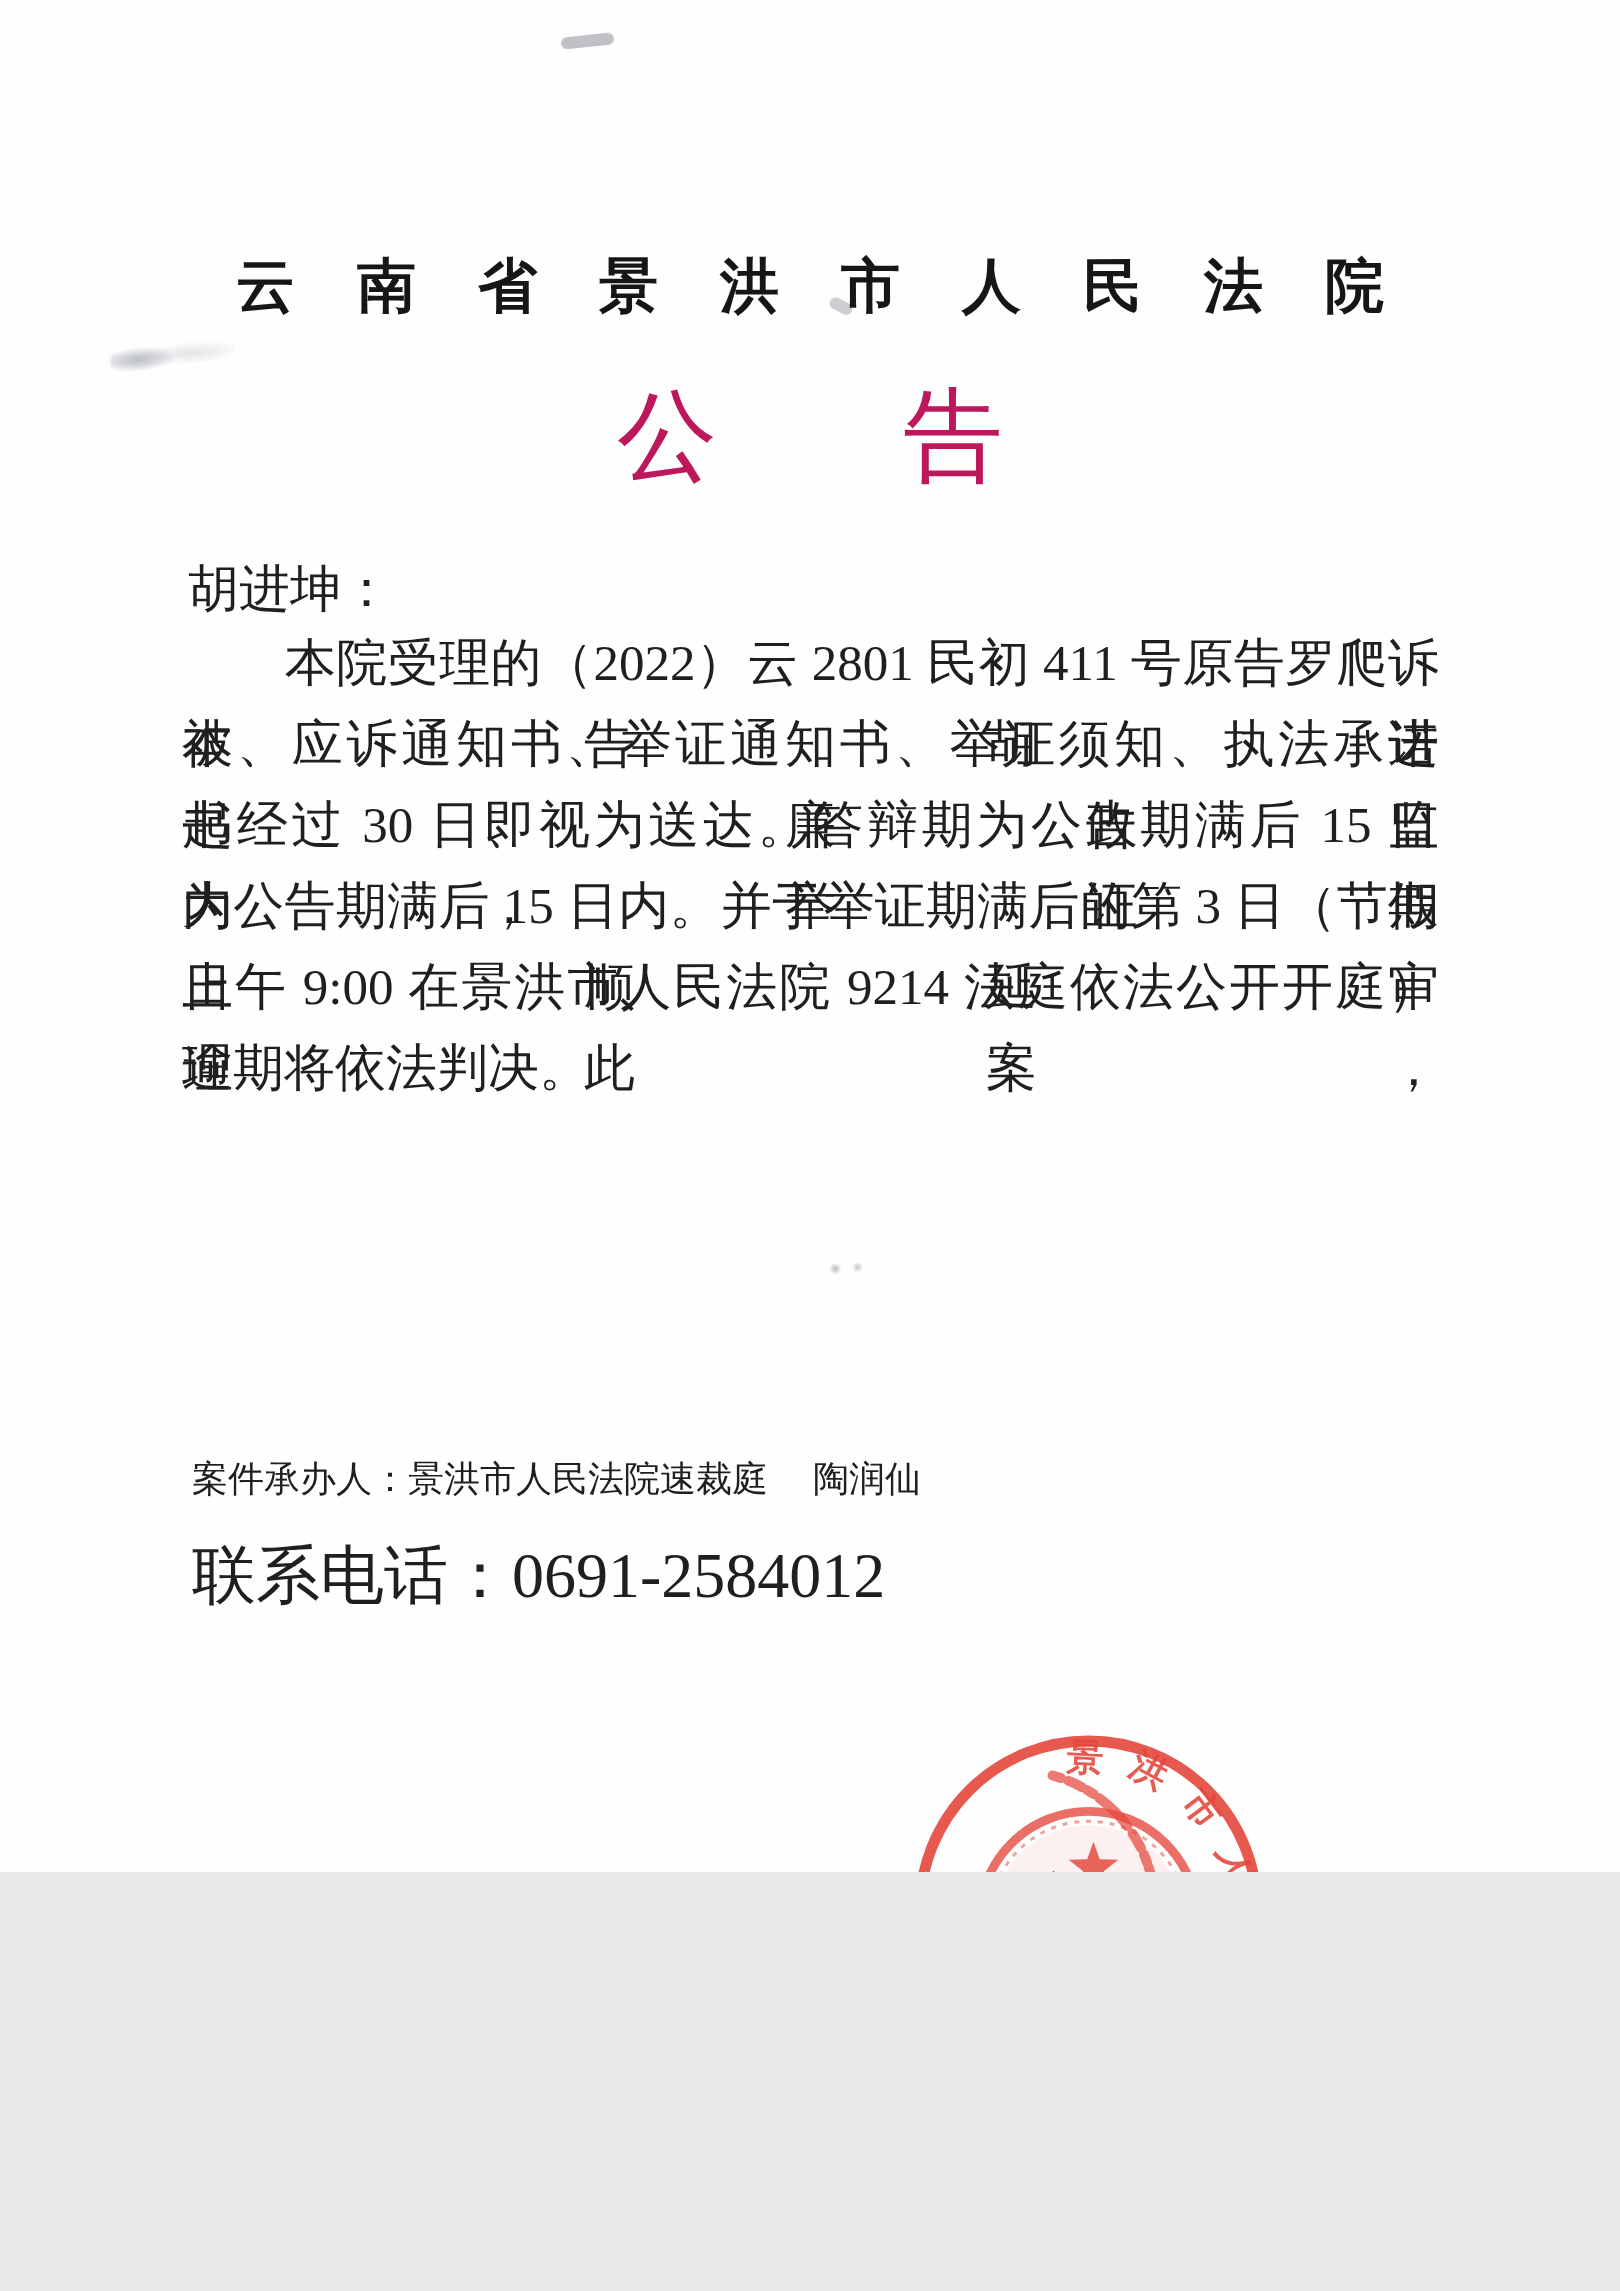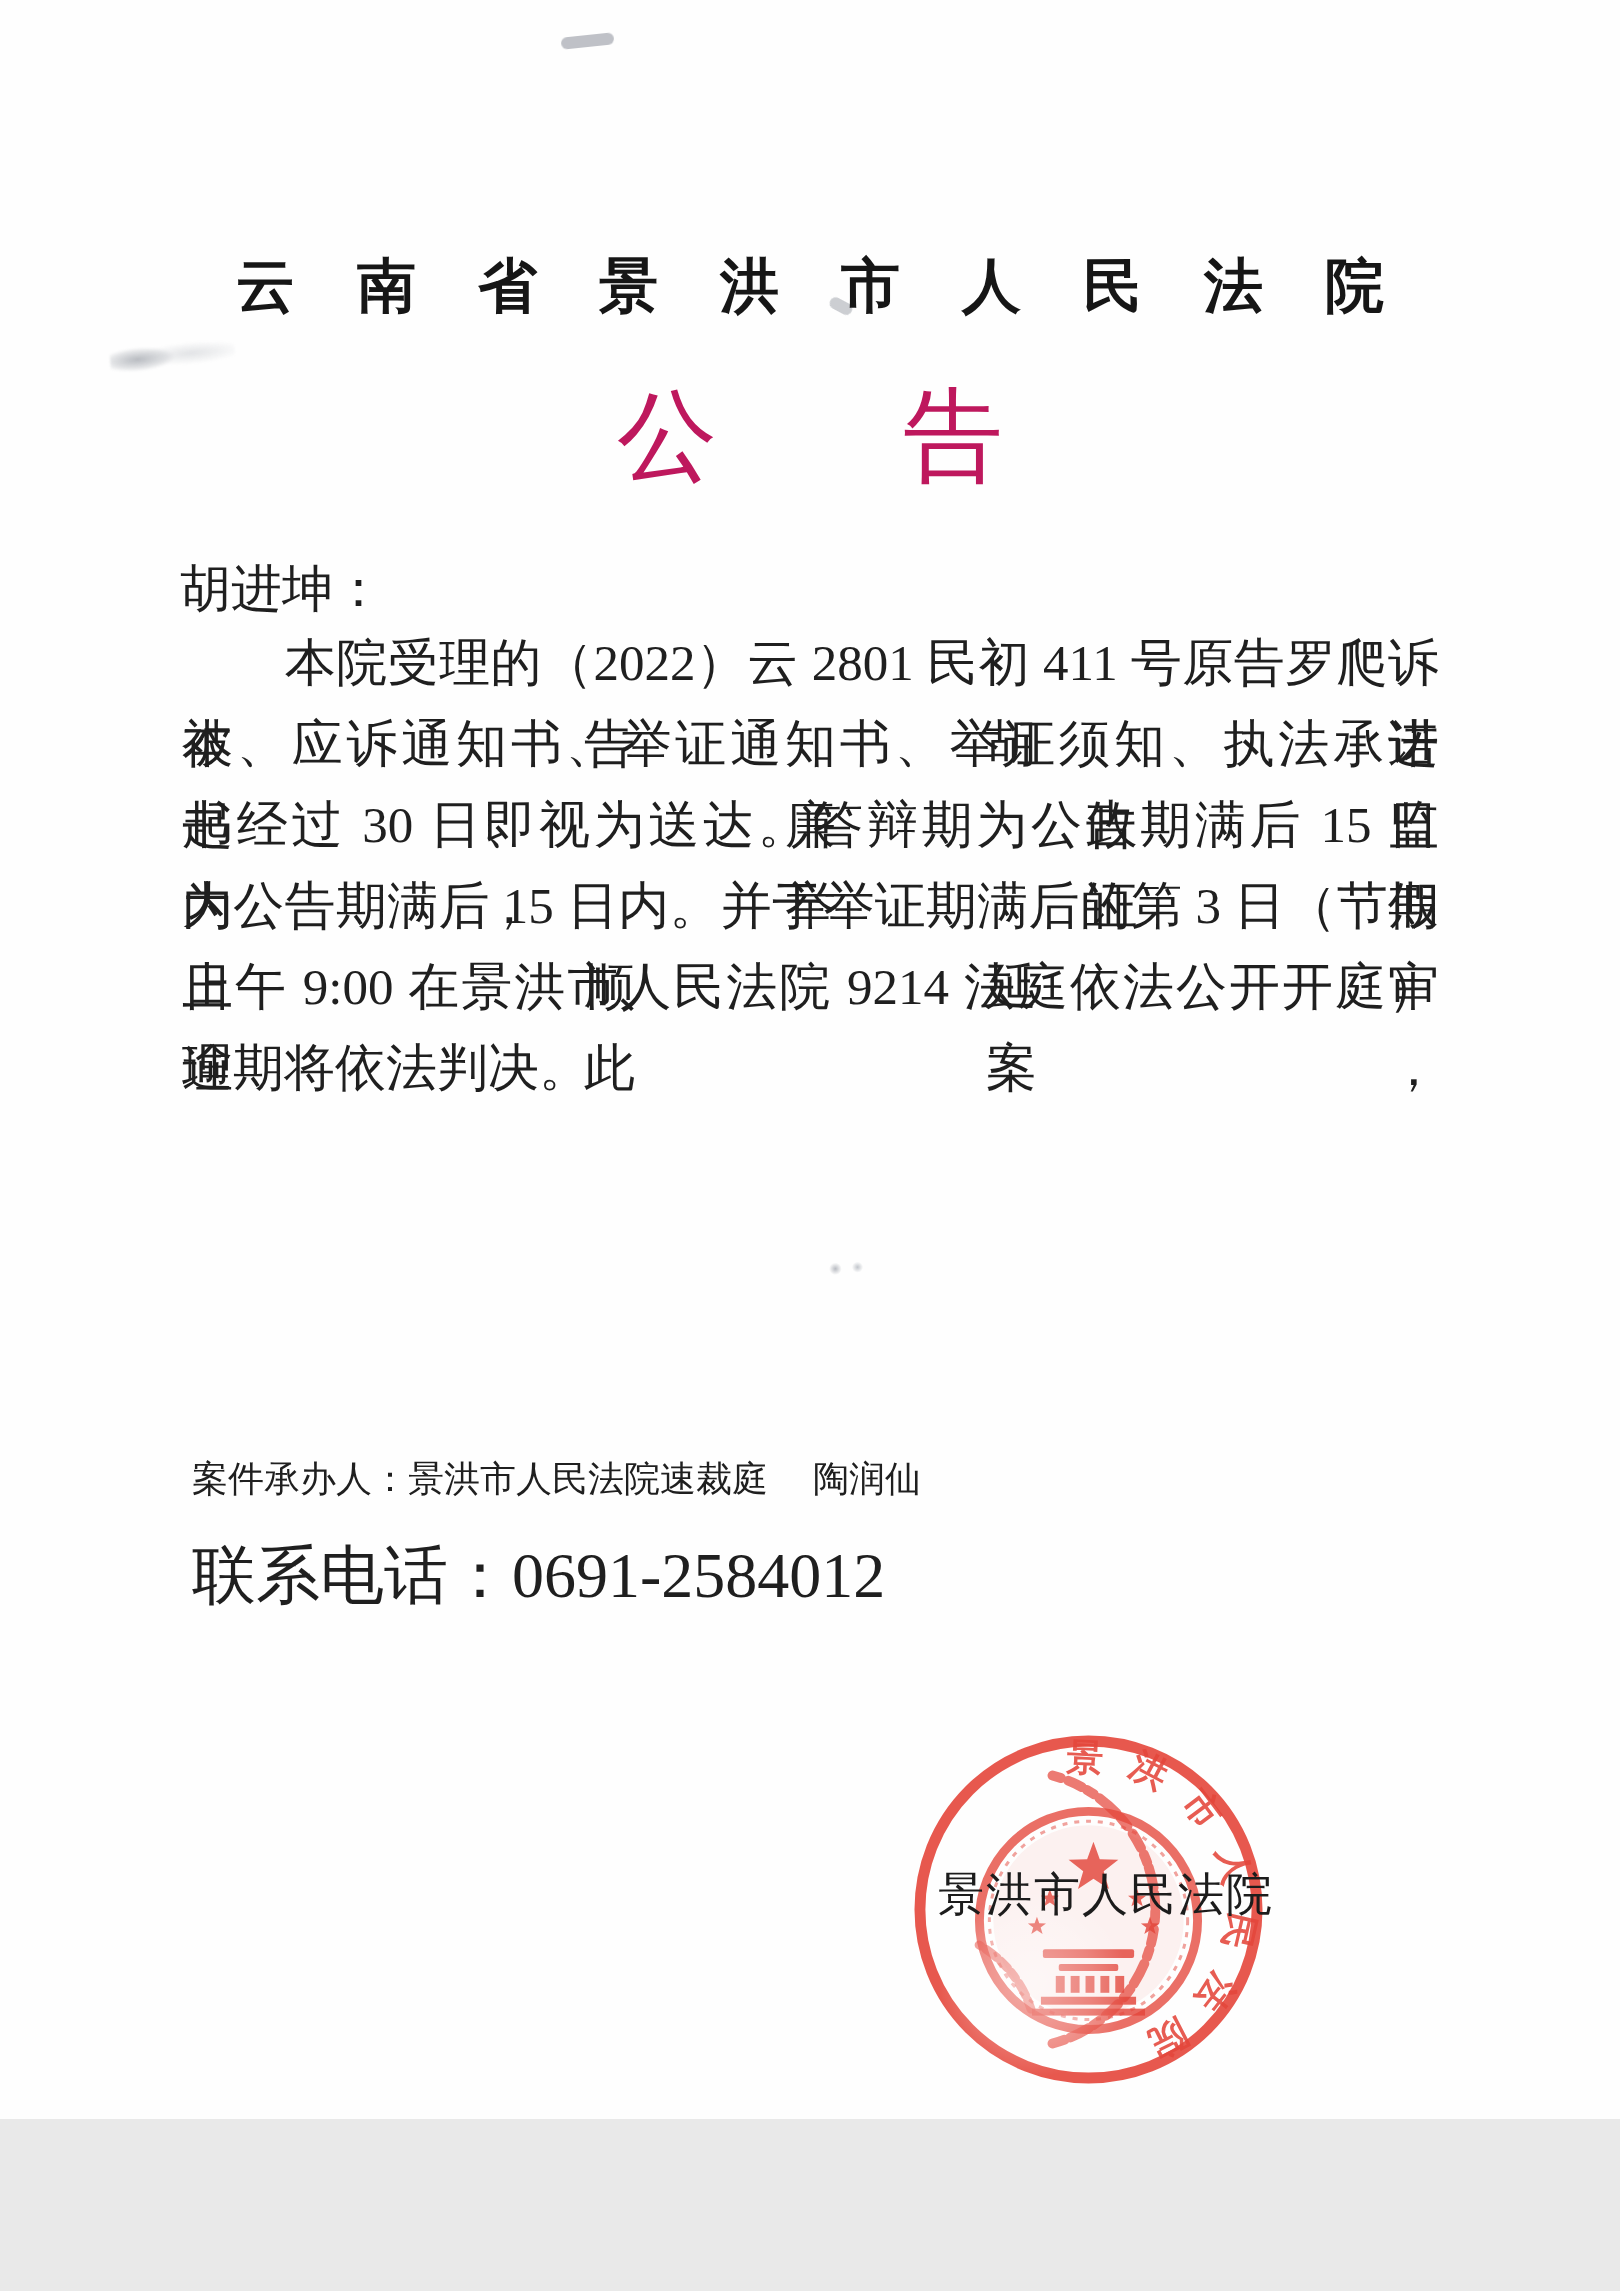--- a/index.html
+++ b/index.html
@@ -1,28 +1,28 @@
 <!DOCTYPE html>
 <html lang="zh"><head>
 <meta charset="utf-8">
 <style>
   html,body{margin:0;padding:0;background:#e9e9e9;}
   .page{
-    position:relative;width:1620px;height:2119px;margin:0 auto;
+    position:relative;width:1620px;height:1872px;margin:0 auto;
     background:#fefefe;overflow:hidden;
     font-family:"Liberation Serif","DejaVu Serif",serif;
     color:#1f1f1f;
   }
   .title1{position:absolute;top:247px;left:0;right:0;text-align:center;
     font-size:59px;font-weight:600;color:#161616;white-space:nowrap;}
   .title1 span{letter-spacing:62px;margin-right:-62px;}
   .title2{position:absolute;top:370px;left:0;right:0;text-align:center;
     font-size:100px;font-weight:500;color:#be185d;white-space:nowrap;}
   .title2 span{letter-spacing:186px;margin-right:-186px;}
-  .recipient{position:absolute;left:180px;top:555px;font-size:51px;}
+  .recipient{position:absolute;left:188px;top:555px;font-size:51px;}
   .body{position:absolute;left:182px;top:623px;width:1257px;font-size:51px;}
   .bline{height:81px;line-height:81px;white-space:pre-wrap;}
   .just{text-align:justify;text-align-last:justify;}
   .handler{position:absolute;left:192px;top:1455px;font-size:36px;white-space:pre-wrap;}
   .phone{position:absolute;left:192px;top:1532px;font-size:64px;}
   .seal{position:absolute;left:914px;top:1735px;width:349px;height:349px;z-index:1;}
   .seal-court{position:absolute;left:851px;top:1864px;width:510px;text-align:center;
     font-size:46px;letter-spacing:2px;color:#1c1c1c;z-index:2;}
   .seal-date{position:absolute;left:828px;top:1945px;width:529px;text-align:center;
     font-size:44px;letter-spacing:2.9px;color:#222;z-index:2;}

